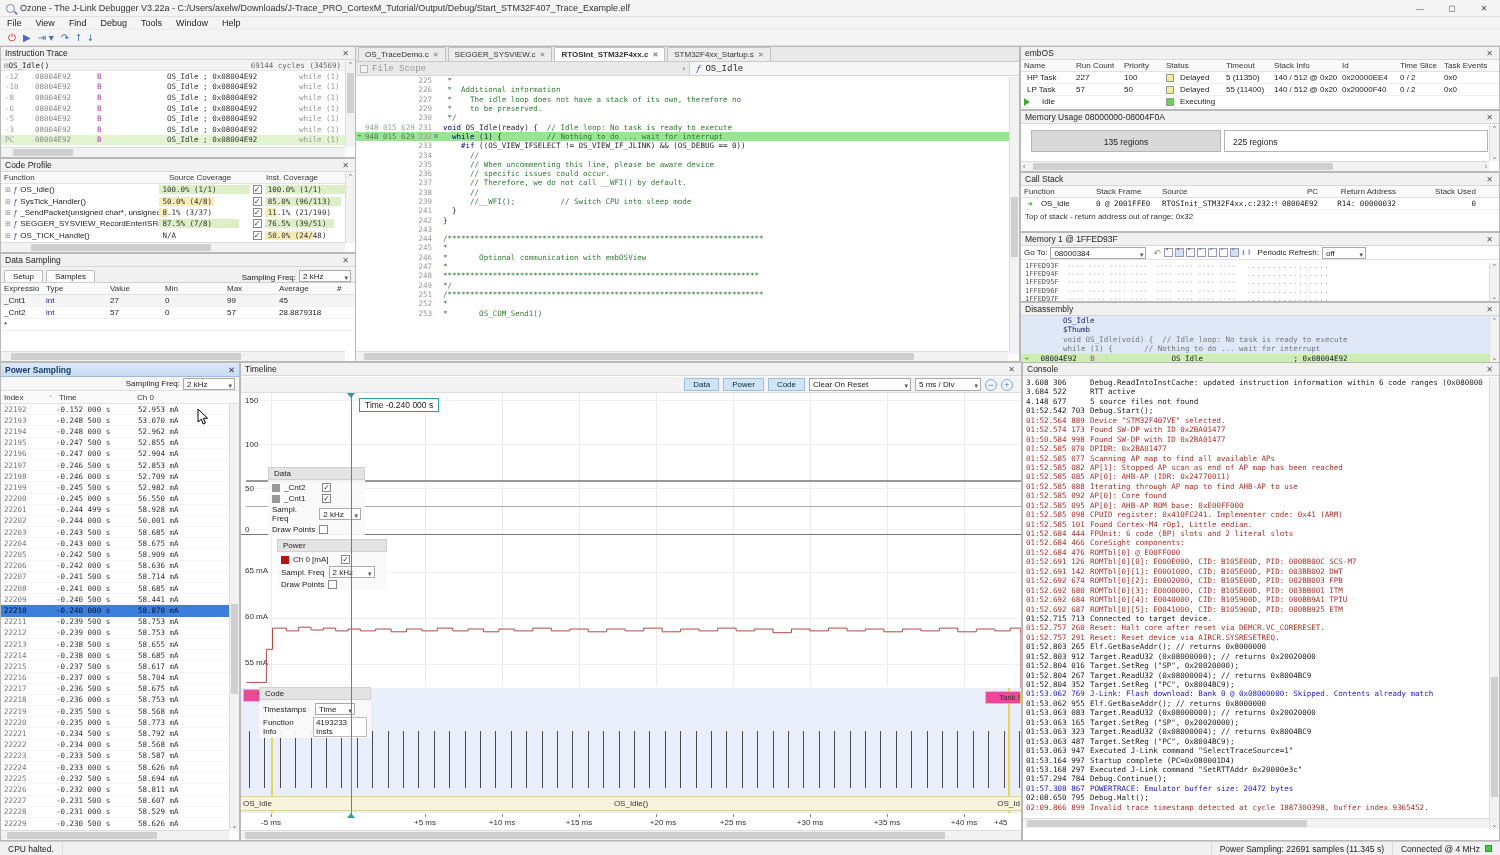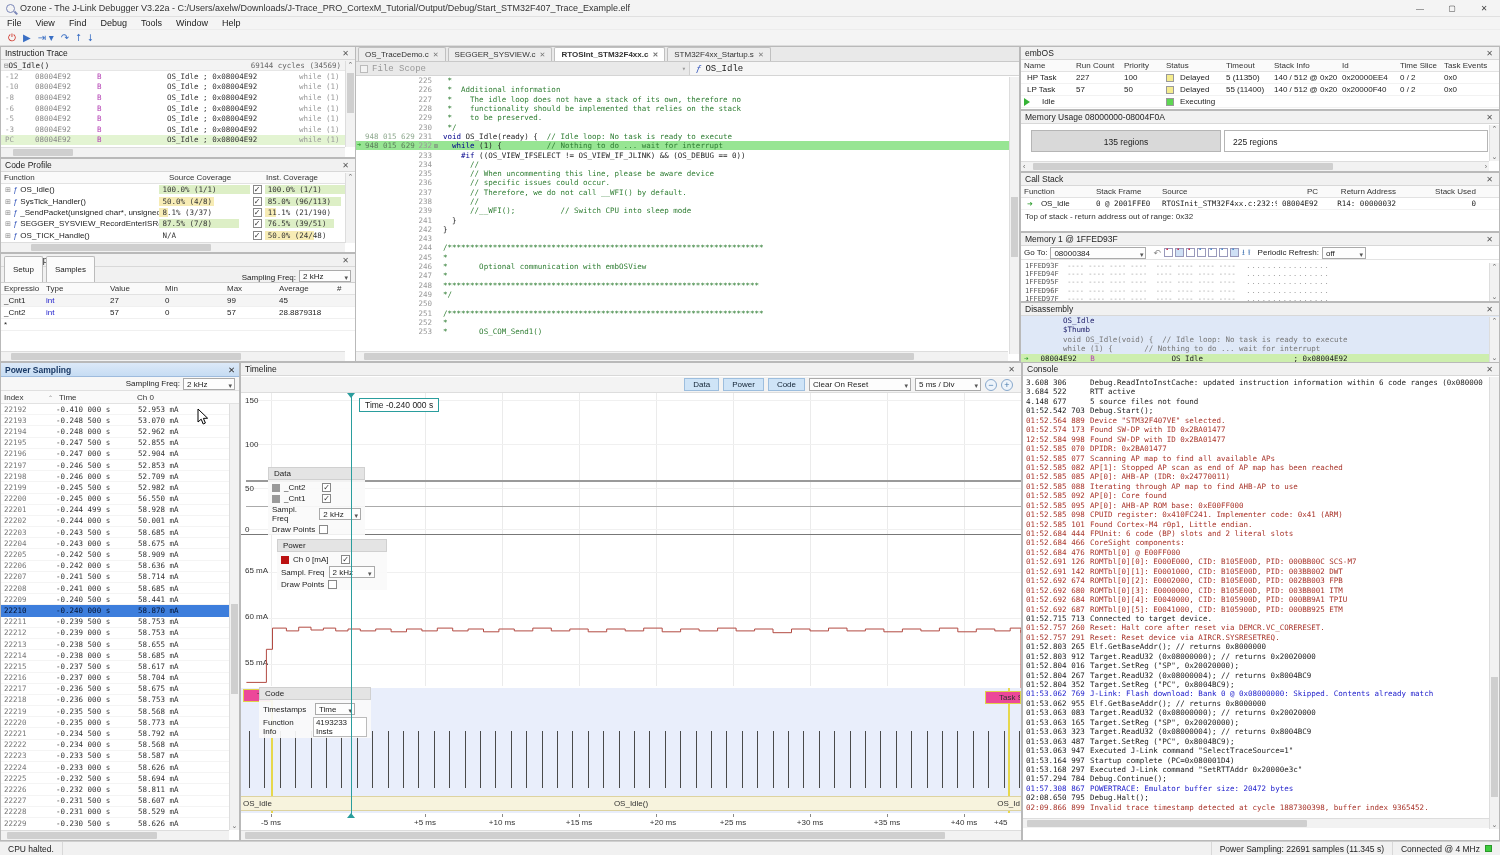--- a/index.html
+++ b/index.html
@@ -44,21 +44,21 @@
   
   .cpr { display:flex; height:11.4px; align-items:center; font-size:8px; }
   .cpr .fn { width:165px; padding-left:4px; white-space:nowrap; overflow:hidden; color:#222; }
   .cpr .fi { color:#3355bb; font-style:italic; margin-right:3px; }
   .cpr .pl { color:#888; margin-right:2px; font-size:7px; }
   .cpr .cov { width:94px; padding-left:3px; font-family:"DejaVu Sans Mono",monospace; font-size:7.5px; color:#333; white-space:nowrap; }
   .cpr .cb { margin:0 3px; }
   .cb { width:9px; height:9px; border:1px solid #888; background:#fff; display:inline-block; font-size:8px; line-height:8px; text-align:center; color:#333; flex:none; }
   
   .tabrow { display:flex; height:16px; align-items:flex-end; background:#f1f1f1; border-bottom:1px solid #cfcfcf; font-size:8px; }
-  .tab { border:1px solid #bbb; border-bottom:none; background:#fbfbfb; padding:8px 8px; margin-left:3px; border-radius:2px 2px 0 0; }
+  .tab { border:1px solid #bbb; border-bottom:none; background:#fbfbfb; padding:1px 8px; margin-left:3px; border-radius:2px 2px 0 0; }
   .dsr { display:flex; height:12px; align-items:center; font-size:8px; border-bottom:1px solid #f0f0f0; }
   .dsr span { padding:0 3px; white-space:nowrap; overflow:hidden; }
   .combo { background:#fdfdfd; border:1px solid #aaa; padding:0 12px 0 3px; position:relative; font-size:8px; height:12px; line-height:11px; white-space:nowrap; }
   .combo::after { content:"▾"; position:absolute; right:2px; top:1px; font-size:7px; color:#555; }
   
   #ed-tabs { display:flex; height:15px; background:#e9e9e9; border-bottom:1px solid #c9c9c9; align-items:flex-end; }
   .etab { display:flex; align-items:center; gap:4px; height:14px; padding:0 6px; border:1px solid #c0c0c0; border-bottom:none; background:#ececec; font-size:8px; color:#333; border-radius:2px 2px 0 0; margin-left:2px; white-space:nowrap; }
   .etab.active { background:#fff; font-weight:bold; }
   .etab .tx { font-size:7px; color:#777; }
   #fsbar { display:flex; height:14px; border-bottom:1px solid #d5d5d5; background:#f6f6f6;font-family:Liberation Mono, monospace; }
@@ -315,42 +315,40 @@
       </div>
     <div id="fnbox">
         <span class="fi">ƒ</span>
         <span>OS_Idle</span>
       </div>
   </div>
   <div id="ed-code" style="height:277px">
       <div class="cl"><span class="ar"></span><span class="ts"></span><span class="ln">225</span><span class="bx"></span><span style="white-space:pre"><span class="s-cm"> *</span></span></div>
       <div class="cl"><span class="ar"></span><span class="ts"></span><span class="ln">226</span><span class="bx"></span><span style="white-space:pre"><span class="s-cm"> *  Additional information</span></span></div>
       <div class="cl"><span class="ar"></span><span class="ts"></span><span class="ln">227</span><span class="bx"></span><span style="white-space:pre"><span class="s-cm"> *    The idle loop does not have a stack of its own, therefore no</span></span></div>
-      <div class="cl"><span class="ar"></span><span class="ts"></span><span class="ln">228</span><span class="bx"></span><span style="white-space:pre"><span class="s-cm"> *    functionality should be implemented that relies on the stack</span></span></div>
       <div class="cl"><span class="ar"></span><span class="ts"></span><span class="ln">229</span><span class="bx"></span><span style="white-space:pre"><span class="s-cm"> *    to be preserved.</span></span></div>
       <div class="cl"><span class="ar"></span><span class="ts"></span><span class="ln">230</span><span class="bx"></span><span style="white-space:pre"><span class="s-cm"> */</span></span></div>
       <div class="cl"><span class="ar"></span><span class="ts">948 015 629</span><span class="ln">231</span><span class="bx"></span><span style="white-space:pre"><span class="s-kw">void</span><span class="s-tx"> OS_Idle(ready) {  </span><span class="s-cm">// Idle loop: No task is ready to execute</span></span></div>
       <div class="cl cur"><span class="ar">➜</span><span class="ts">948 015 629</span><span class="ln">232</span><span class="bx">⊞</span><span style="white-space:pre"><span class="s-kw">  while</span><span class="s-tx"> (1) {          </span><span class="s-cm">// Nothing to do ... wait for interrupt</span></span></div>
       <div class="cl"><span class="ar"></span><span class="ts"></span><span class="ln">233</span><span class="bx"></span><span style="white-space:pre"><span class="s-pp">    #if</span><span class="s-tx"> ((OS_VIEW_IFSELECT != OS_VIEW_IF_JLINK) &amp;&amp; (OS_DEBUG == 0))</span></span></div>
       <div class="cl"><span class="ar"></span><span class="ts"></span><span class="ln">234</span><span class="bx"></span><span style="white-space:pre"><span class="s-cm">      //</span></span></div>
       <div class="cl"><span class="ar"></span><span class="ts"></span><span class="ln">235</span><span class="bx"></span><span style="white-space:pre"><span class="s-cm">      // When uncommenting this line, please be aware device</span></span></div>
       <div class="cl"><span class="ar"></span><span class="ts"></span><span class="ln">236</span><span class="bx"></span><span style="white-space:pre"><span class="s-cm">      // specific issues could occur.</span></span></div>
       <div class="cl"><span class="ar"></span><span class="ts"></span><span class="ln">237</span><span class="bx"></span><span style="white-space:pre"><span class="s-cm">      // Therefore, we do not call __WFI() by default.</span></span></div>
       <div class="cl"><span class="ar"></span><span class="ts"></span><span class="ln">238</span><span class="bx"></span><span style="white-space:pre"><span class="s-cm">      //</span></span></div>
       <div class="cl"><span class="ar"></span><span class="ts"></span><span class="ln">239</span><span class="bx"></span><span style="white-space:pre"><span class="s-cm">      //__WFI();          // Switch CPU into sleep mode</span></span></div>
       <div class="cl"><span class="ar"></span><span class="ts"></span><span class="ln">241</span><span class="bx"></span><span style="white-space:pre"><span class="s-tx">  }</span></span></div>
       <div class="cl"><span class="ar"></span><span class="ts"></span><span class="ln">242</span><span class="bx"></span><span style="white-space:pre"><span class="s-tx">}</span></span></div>
       <div class="cl"><span class="ar"></span><span class="ts"></span><span class="ln">243</span><span class="bx"></span><span style="white-space:pre"><span class="s-tx"></span></span></div>
       <div class="cl"><span class="ar"></span><span class="ts"></span><span class="ln">244</span><span class="bx"></span><span style="white-space:pre"><span class="s-cm">/**********************************************************************</span></span></div>
       <div class="cl"><span class="ar"></span><span class="ts"></span><span class="ln">245</span><span class="bx"></span><span style="white-space:pre"><span class="s-cm">*</span></span></div>
       <div class="cl"><span class="ar"></span><span class="ts"></span><span class="ln">246</span><span class="bx"></span><span style="white-space:pre"><span class="s-cm">*       Optional communication with embOSView</span></span></div>
       <div class="cl"><span class="ar"></span><span class="ts"></span><span class="ln">247</span><span class="bx"></span><span style="white-space:pre"><span class="s-cm">*</span></span></div>
       <div class="cl"><span class="ar"></span><span class="ts"></span><span class="ln">248</span><span class="bx"></span><span style="white-space:pre"><span class="s-cm">**********************************************************************</span></span></div>
       <div class="cl"><span class="ar"></span><span class="ts"></span><span class="ln">249</span><span class="bx"></span><span style="white-space:pre"><span class="s-cm">*/</span></span></div>
-      <div class="cl"><span class="ar"></span><span class="ts"></span><span class="ln">250</span><span class="bx"></span><span style="white-space:pre"><span class="s-tx"></span></span></div>
       <div class="cl"><span class="ar"></span><span class="ts"></span><span class="ln">251</span><span class="bx"></span><span style="white-space:pre"><span class="s-cm">/**********************************************************************</span></span></div>
       <div class="cl"><span class="ar"></span><span class="ts"></span><span class="ln">252</span><span class="bx"></span><span style="white-space:pre"><span class="s-cm">*</span></span></div>
       <div class="cl"><span class="ar"></span><span class="ts"></span><span class="ln">253</span><span class="bx"></span><span style="white-space:pre"><span class="s-cm">*       OS_COM_Send1()</span></span></div>
     </div>
   <div class="hsb" style="left:0;bottom:0;width:652px">
       <div class="th" style="left:8px;width:550px"></div>
     </div>
   <div class="vsb" style="right:0;top:30px;height:277px">
       <div class="th" style="top:120px;height:60px"></div>
     </div>
@@ -547,21 +545,21 @@
     <span style="font-size:8px">Sampling Freq:</span>
     <div class="combo" style="width:52px">2 kHz</div>
   </div>
   <div class="colhead" style="height:13px">
     <span style="width:52px">Index</span>
       <span style="color:#888;font-size:6px;margin-left:-8px">⌃</span>
     <span style="width:78px">Time</span>
     <span>Ch 0</span>
   </div>
   <div id="ps-rows" style="overflow:hidden;height:424px">
-      <div class="psr"><span class="i">22192</span><span class="t">-0.410 000 s</span><span class="v">52.953 mA</span></div>
+      <div class="psr"><span class="i">22192</span><span class="t">-0.152 000 s</span><span class="v">52.953 mA</span></div>
       <div class="psr"><span class="i">22193</span><span class="t">-0.248 500 s</span><span class="v">53.070 mA</span></div>
       <div class="psr"><span class="i">22194</span><span class="t">-0.248 000 s</span><span class="v">52.962 mA</span></div>
       <div class="psr"><span class="i">22195</span><span class="t">-0.247 500 s</span><span class="v">52.855 mA</span></div>
       <div class="psr"><span class="i">22196</span><span class="t">-0.247 000 s</span><span class="v">52.904 mA</span></div>
       <div class="psr"><span class="i">22197</span><span class="t">-0.246 500 s</span><span class="v">52.853 mA</span></div>
       <div class="psr"><span class="i">22198</span><span class="t">-0.246 000 s</span><span class="v">52.709 mA</span></div>
       <div class="psr"><span class="i">22199</span><span class="t">-0.245 500 s</span><span class="v">52.982 mA</span></div>
       <div class="psr"><span class="i">22200</span><span class="t">-0.245 000 s</span><span class="v">56.550 mA</span></div>
       <div class="psr"><span class="i">22201</span><span class="t">-0.244 499 s</span><span class="v">58.928 mA</span></div>
       <div class="psr"><span class="i">22202</span><span class="t">-0.244 000 s</span><span class="v">50.001 mA</span></div>
@@ -789,21 +787,21 @@
       <span>Console</span>
       <span class="x">✕</span>
     </div>
   <div id="co-rows" style="padding:2px 0 0 3px;overflow:hidden;height:438px">
       <div class="con-line ck"><span class="t">3.608 306</span><span>Debug.ReadIntoInstCache: updated instruction information within 6 code ranges (0x080000</span></div>
       <div class="con-line ck"><span class="t">3.684 522</span><span>RTT active</span></div>
       <div class="con-line ck"><span class="t">4.148 677</span><span>5 source files not found</span></div>
       <div class="con-line ck"><span class="t">01:52.542 703</span><span>Debug.Start();</span></div>
       <div class="con-line cr"><span class="t">01:52.564 889</span><span>Device "STM32F407VE" selected.</span></div>
       <div class="con-line cr"><span class="t">01:52.574 173</span><span>Found SW-DP with ID 0x2BA01477</span></div>
-      <div class="con-line cr"><span class="t">12:52.584 998</span><span>Found SW-DP with ID 0x2BA01477</span></div>
+      <div class="con-line cr"><span class="t">01:50.584 998</span><span>Found SW-DP with ID 0x2BA01477</span></div>
       <div class="con-line cr"><span class="t">01:52.585 070</span><span>DPIDR: 0x2BA01477</span></div>
       <div class="con-line cr"><span class="t">01:52.585 077</span><span>Scanning AP map to find all available APs</span></div>
       <div class="con-line cr"><span class="t">01:52.585 082</span><span>AP[1]: Stopped AP scan as end of AP map has been reached</span></div>
       <div class="con-line cr"><span class="t">01:52.585 085</span><span>AP[0]: AHB-AP (IDR: 0x24770011)</span></div>
       <div class="con-line cr"><span class="t">01:52.585 088</span><span>Iterating through AP map to find AHB-AP to use</span></div>
       <div class="con-line cr"><span class="t">01:52.585 092</span><span>AP[0]: Core found</span></div>
       <div class="con-line cr"><span class="t">01:52.585 095</span><span>AP[0]: AHB-AP ROM base: 0xE00FF000</span></div>
       <div class="con-line cr"><span class="t">01:52.585 098</span><span>CPUID register: 0x410FC241. Implementer code: 0x41 (ARM)</span></div>
       <div class="con-line cr"><span class="t">01:52.585 101</span><span>Found Cortex-M4 r0p1, Little endian.</span></div>
       <div class="con-line cr"><span class="t">01:52.684 444</span><span>FPUnit: 6 code (BP) slots and 2 literal slots</span></div>

